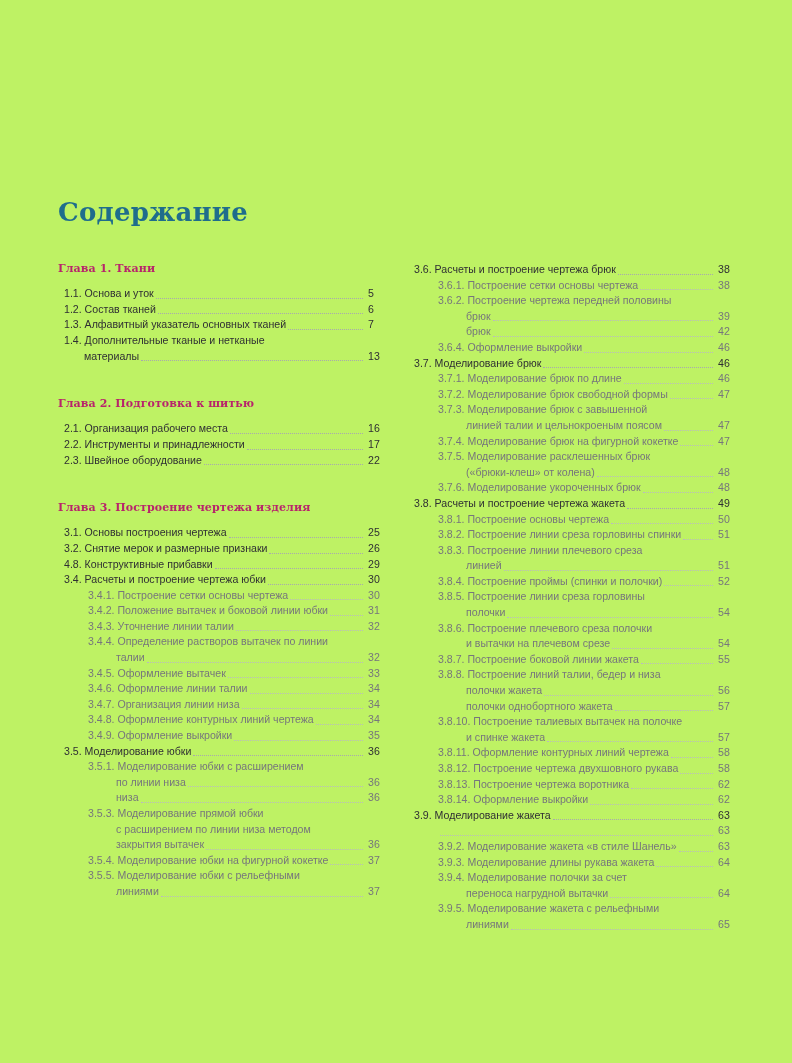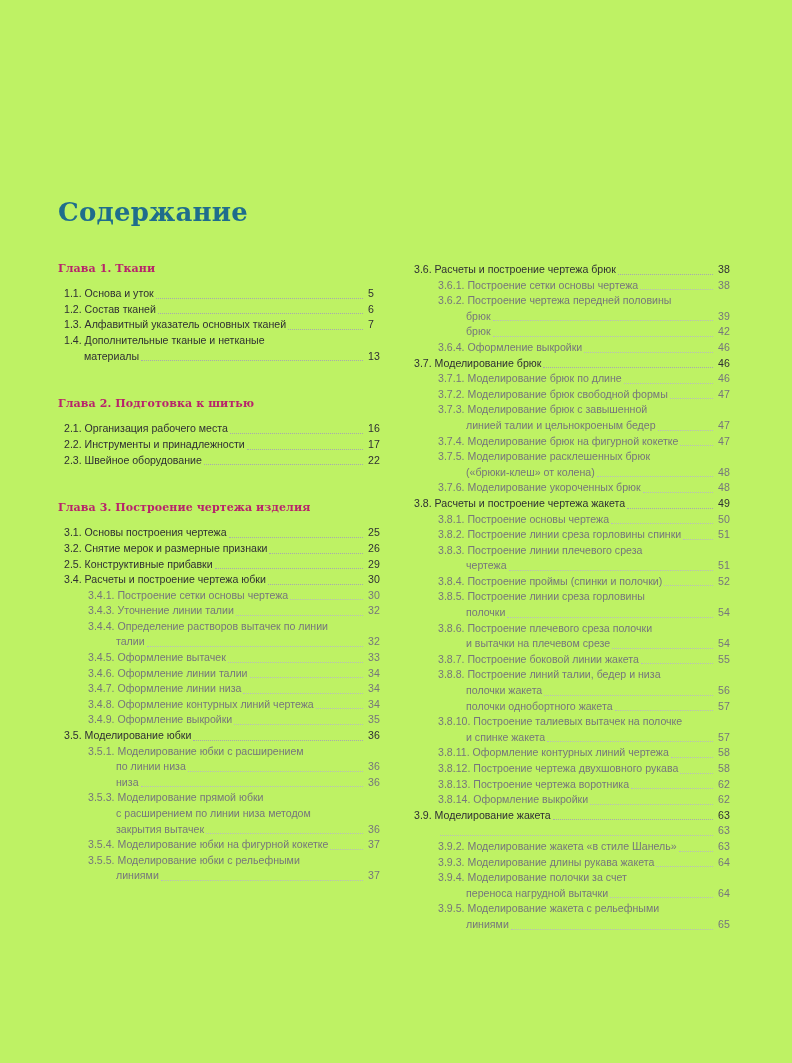--- a/index.html
+++ b/index.html
@@ -158,35 +158,40 @@
         <span class="txt">3.1. Основы построения чертежа</span>
         <span class="dots"></span>
         <span class="pg">25</span>
       </div>
       <div class="entry lvl2">
         <span class="txt">3.2. Снятие мерок и размерные признаки</span>
         <span class="dots"></span>
         <span class="pg">26</span>
       </div>
       <div class="entry lvl2">
-        <span class="txt">2.5. Конструктивные прибавки</span>
+        <span class="txt">4.8. Конструктивные прибавки</span>
         <span class="dots"></span>
         <span class="pg">29</span>
       </div>
       <div class="entry lvl2">
         <span class="txt">3.4. Расчеты и построение чертежа юбки</span>
         <span class="dots"></span>
         <span class="pg">30</span>
       </div>
       <div class="entry lvl3">
         <span class="txt">3.4.1. Построение сетки основы чертежа</span>
         <span class="dots"></span>
         <span class="pg">30</span>
       </div>
       <div class="entry lvl3">
+        <span class="txt">3.4.2. Положение вытачек и боковой линии юбки</span>
+        <span class="dots"></span>
+        <span class="pg">31</span>
+      </div>
+      <div class="entry lvl3">
         <span class="txt">3.4.3. Уточнение линии талии</span>
         <span class="dots"></span>
         <span class="pg">32</span>
       </div>
       <div class="entry lvl3 noleader">
         <span class="txt">3.4.4. Определение растворов вытачек по линии</span>
         <span class="dots"></span>
       </div>
       <div class="entry lvl3 cont">
         <span class="txt">талии</span>
@@ -197,21 +202,21 @@
         <span class="txt">3.4.5. Оформление вытачек</span>
         <span class="dots"></span>
         <span class="pg">33</span>
       </div>
       <div class="entry lvl3">
         <span class="txt">3.4.6. Оформление линии талии</span>
         <span class="dots"></span>
         <span class="pg">34</span>
       </div>
       <div class="entry lvl3">
-        <span class="txt">3.4.7. Оформление линии низа</span>
+        <span class="txt">3.4.7. Организация линии низа</span>
         <span class="dots"></span>
         <span class="pg">34</span>
       </div>
       <div class="entry lvl3">
         <span class="txt">3.4.8. Оформление контурных линий чертежа</span>
         <span class="dots"></span>
         <span class="pg">34</span>
       </div>
       <div class="entry lvl3">
         <span class="txt">3.4.9. Оформление выкройки</span>
@@ -309,21 +314,21 @@
       <div class="entry lvl3">
         <span class="txt">3.7.2. Моделирование брюк свободной формы</span>
         <span class="dots"></span>
         <span class="pg">47</span>
       </div>
       <div class="entry lvl3 noleader">
         <span class="txt">3.7.3. Моделирование брюк с завышенной</span>
         <span class="dots"></span>
       </div>
       <div class="entry lvl3 cont">
-        <span class="txt">линией талии и цельнокроеным бедер</span>
+        <span class="txt">линией талии и цельнокроеным поясом</span>
         <span class="dots"></span>
         <span class="pg">47</span>
       </div>
       <div class="entry lvl3">
         <span class="txt">3.7.4. Моделирование брюк на фигурной кокетке</span>
         <span class="dots"></span>
         <span class="pg">47</span>
       </div>
       <div class="entry lvl3 noleader">
         <span class="txt">3.7.5. Моделирование расклешенных брюк</span>
@@ -352,21 +357,21 @@
       <div class="entry lvl3">
         <span class="txt">3.8.2. Построение линии среза горловины спинки</span>
         <span class="dots"></span>
         <span class="pg">51</span>
       </div>
       <div class="entry lvl3 noleader">
         <span class="txt">3.8.3. Построение линии плечевого среза</span>
         <span class="dots"></span>
       </div>
       <div class="entry lvl3 cont">
-        <span class="txt">чертежа</span>
+        <span class="txt">линией</span>
         <span class="dots"></span>
         <span class="pg">51</span>
       </div>
       <div class="entry lvl3">
         <span class="txt">3.8.4. Построение проймы (спинки и полочки)</span>
         <span class="dots"></span>
         <span class="pg">52</span>
       </div>
       <div class="entry lvl3 noleader">
         <span class="txt">3.8.5. Построение линии среза горловины</span>

